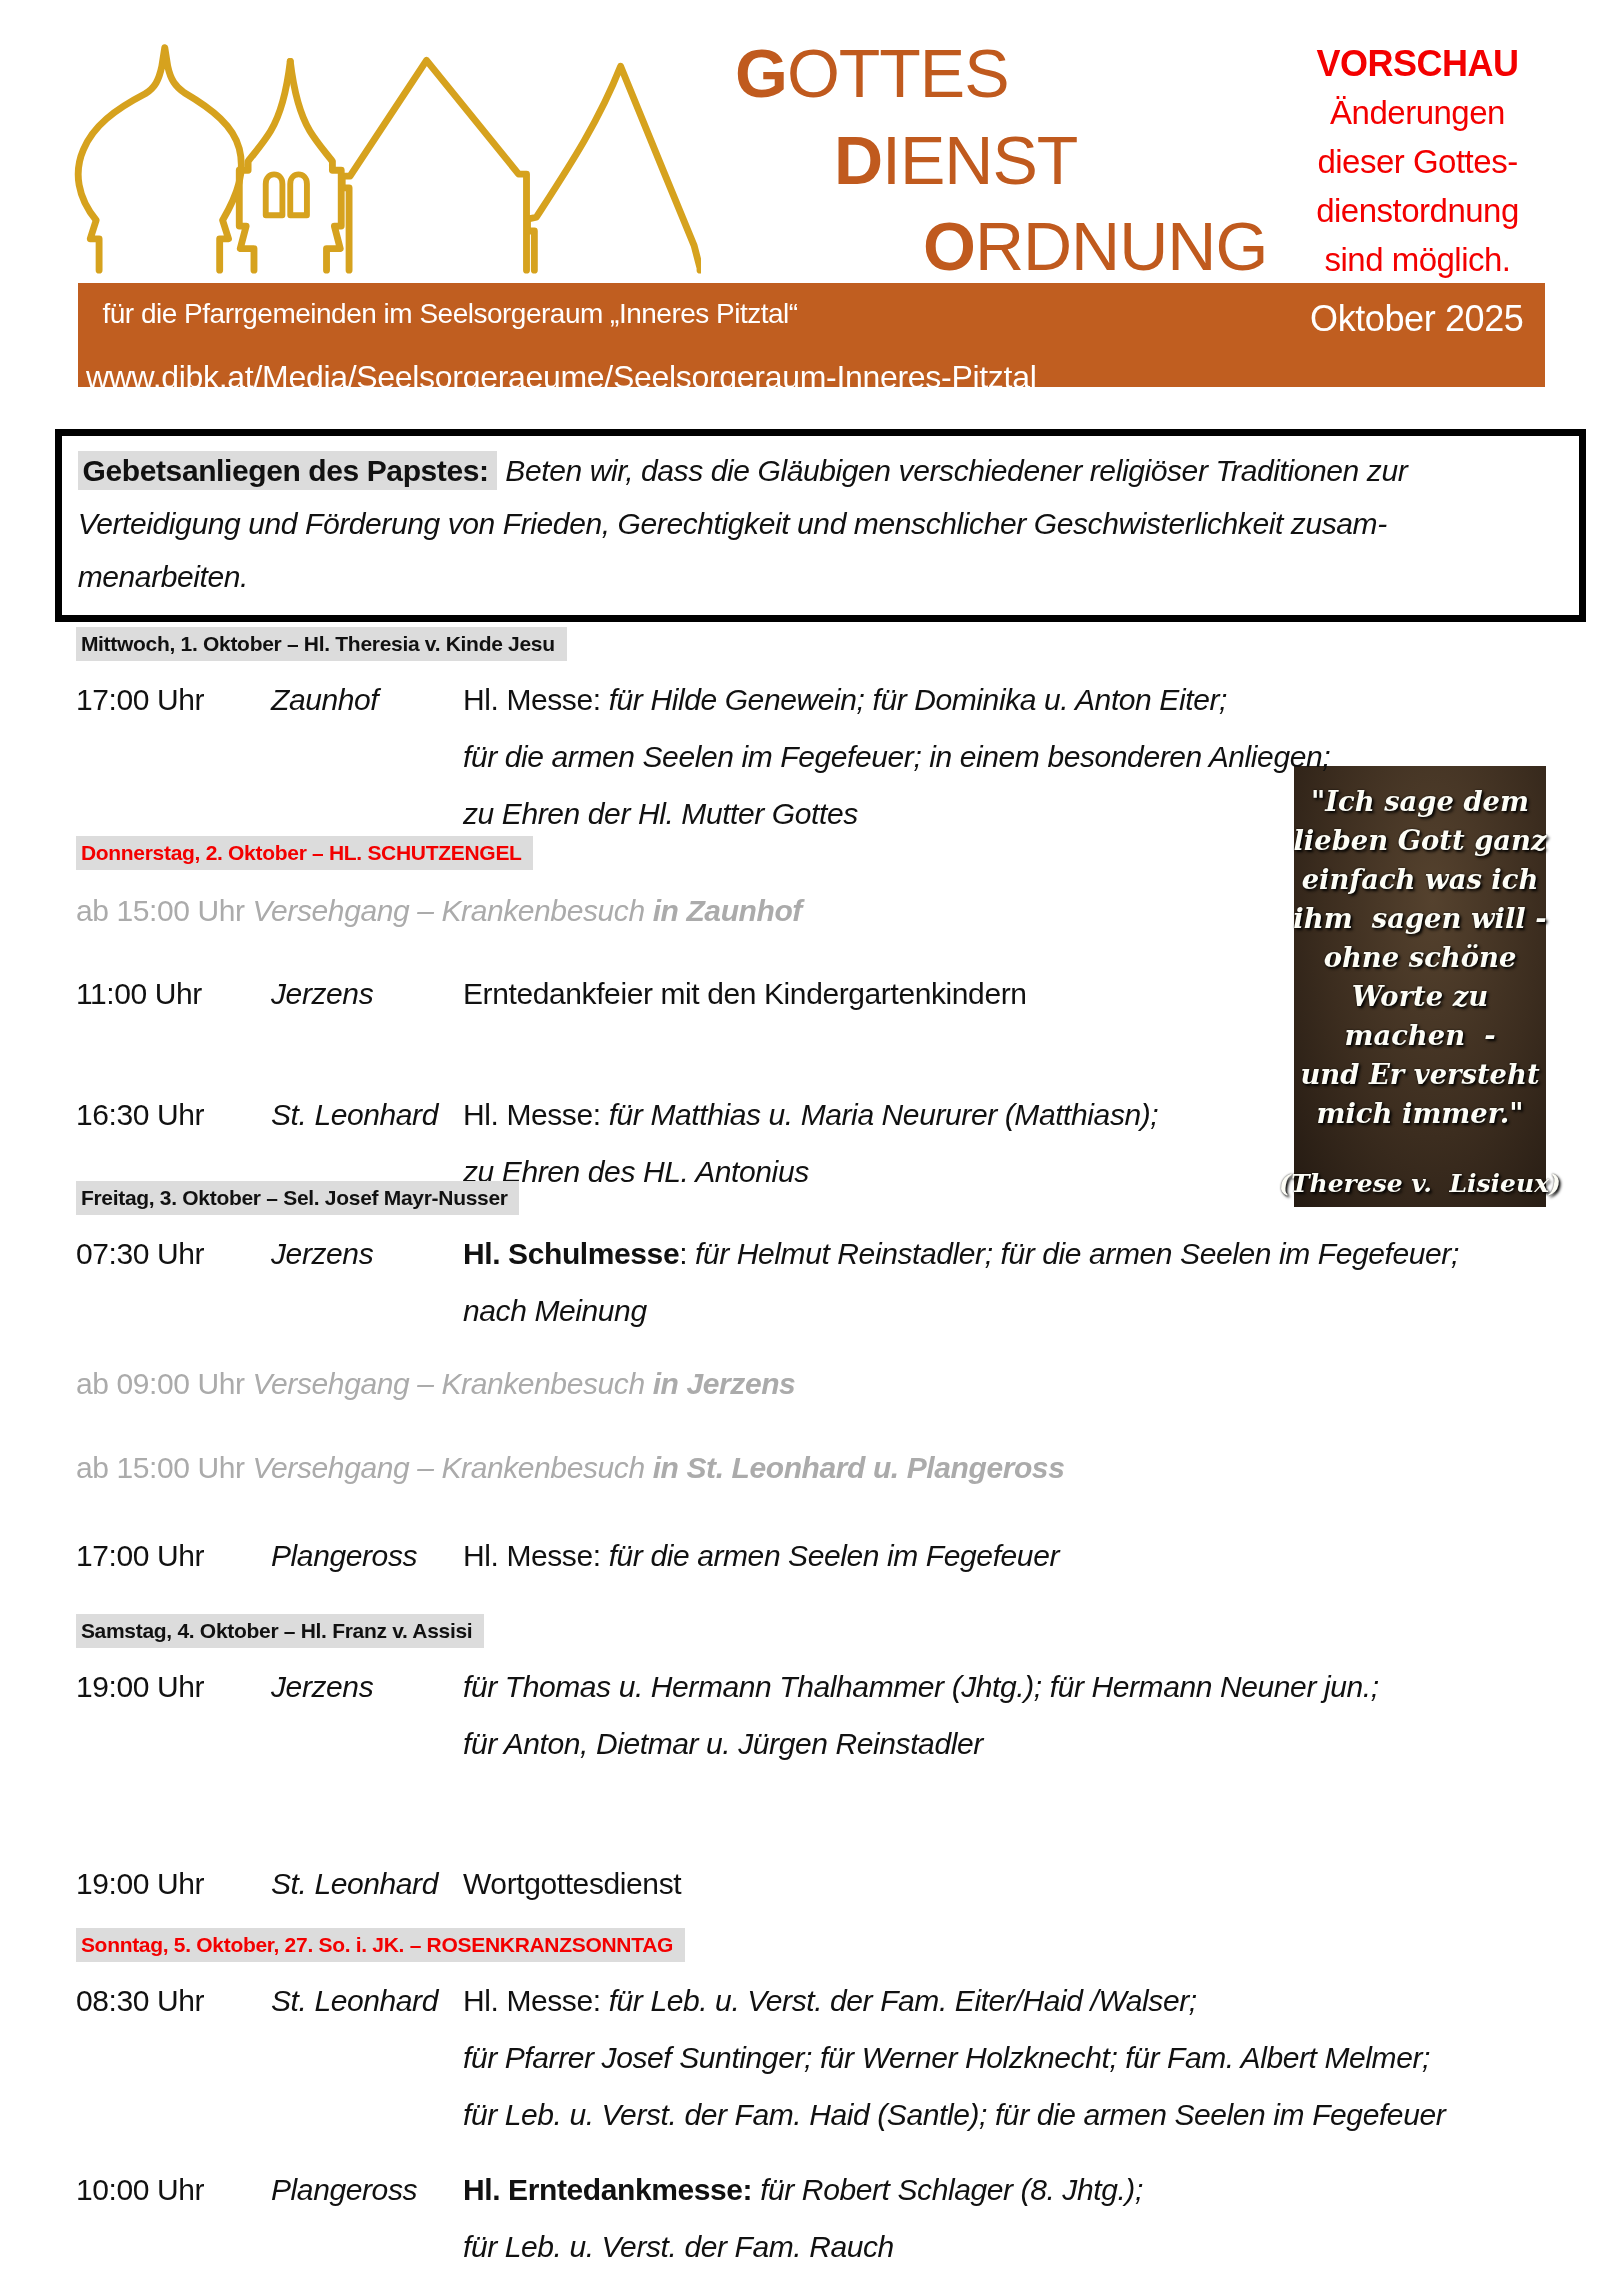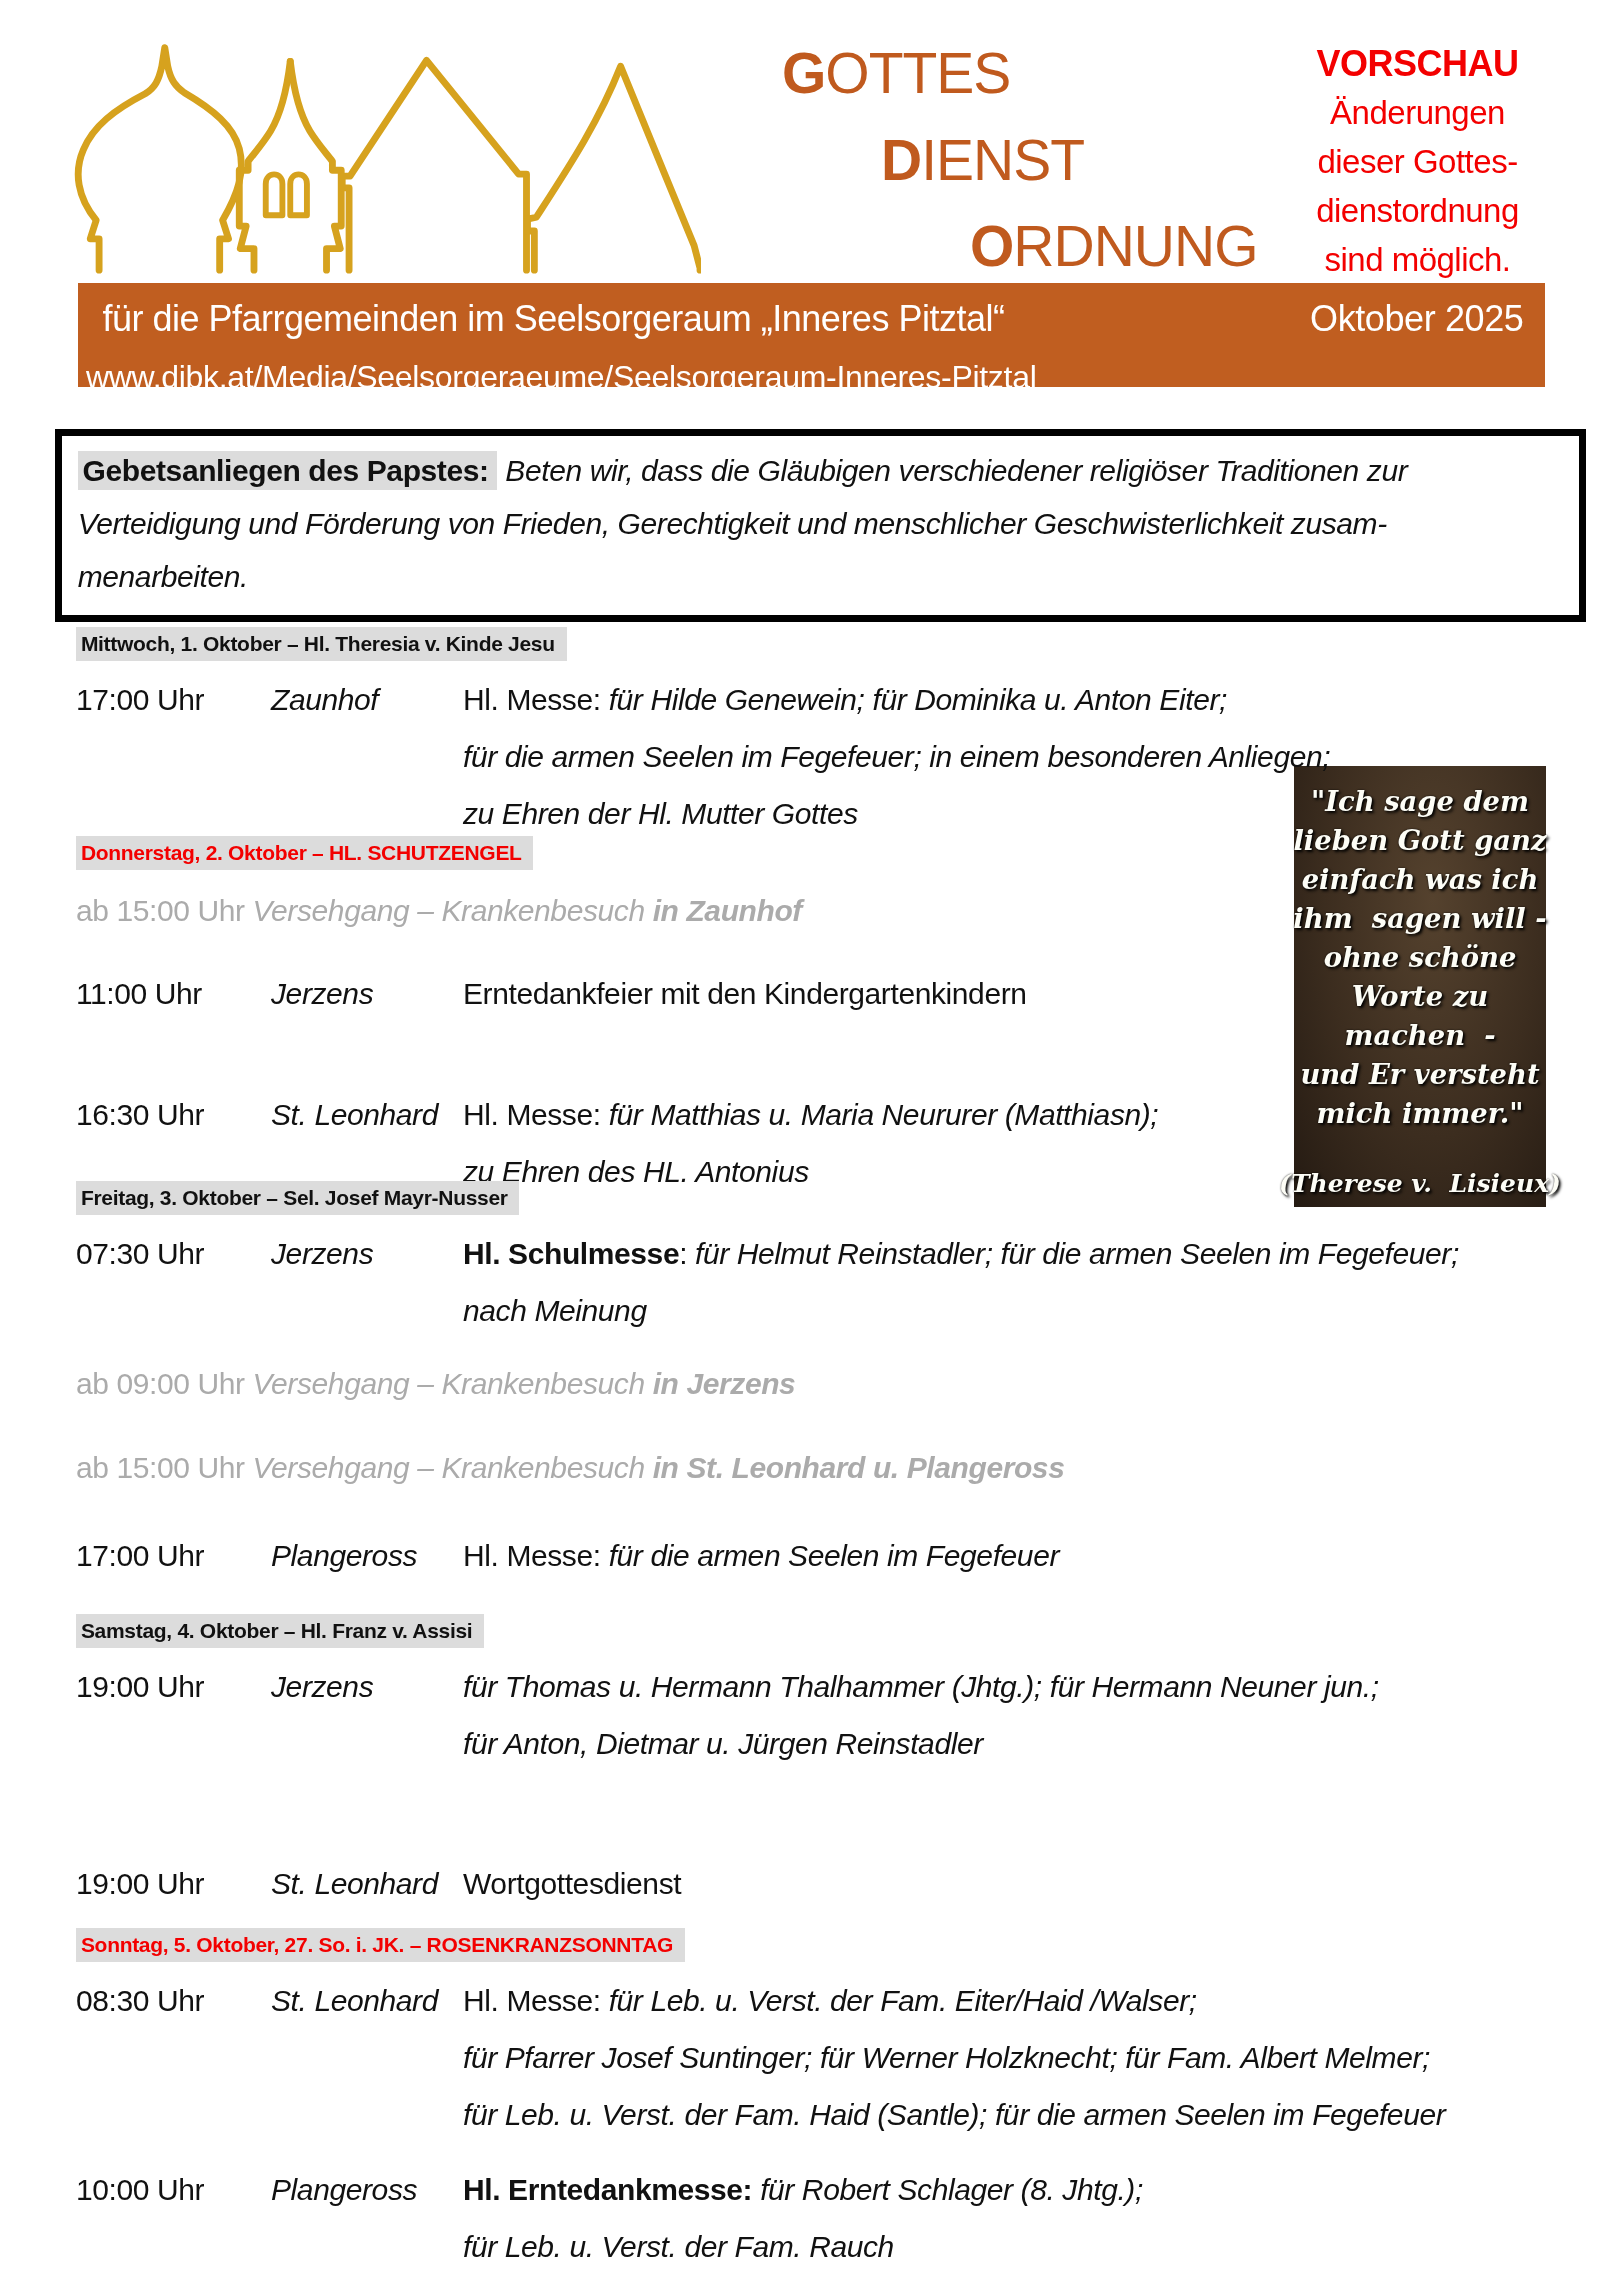--- a/index.html
+++ b/index.html
@@ -3,32 +3,32 @@
 <meta charset="utf-8">
 <style>
   html,body{margin:0;padding:0;background:#888;}
   .page{
     position:relative;width:1621px;height:2293px;background:#ffffff;
     font-family:"Liberation Sans",sans-serif;color:#111;overflow:hidden;
     letter-spacing:-0.4px;
   }
   
   .logo-svg{position:absolute;left:54px;top:24.5px;width:647px;height:260px;}
-  .title-line{position:absolute;font-size:57px;line-height:78px;color:var(--title-orange);
-    font-weight:400;letter-spacing:-1px;white-space:nowrap;margin-left:47px;}
+  .title-line{position:absolute;font-size:68px;line-height:78px;color:var(--title-orange);
+    font-weight:400;letter-spacing:-1px;white-space:nowrap;}
   .title-line .cap{font-weight:700;}
   .t-l0{left:735px;top:34px;}
   .t-l1{left:834px;top:121px;}
   .t-l2{left:923px;top:207px;}
   .vorschau{position:absolute;left:1304px;top:39px;width:227px;text-align:center;
     color:var(--red);font-size:33px;line-height:49px;letter-spacing:-0.5px;}
   .vorschau .v-title{font-size:36px;font-weight:700;}
   .band{position:absolute;left:78px;top:283px;width:1467px;height:104px;
     background:var(--band-orange);color:#fff;}
-  .band-title{position:absolute;left:24.5px;top:14.7px;font-size:36px;white-space:nowrap;letter-spacing:-0.5px;}
+  .band-title{position:absolute;left:24.5px;top:14.7px;font-size:28px;white-space:nowrap;letter-spacing:-0.5px;}
   .band-date{position:absolute;right:21.6px;top:14.7px;font-size:36px;white-space:nowrap;}
   .band-url{position:absolute;left:8px;top:64px;font-size:32px;white-space:nowrap;letter-spacing:-0.3px;margin-top:12px;}
   
   .prayer-box{position:absolute;left:55px;top:429px;width:1486px;
     border:7.8px solid #000;padding:7.8px 15.7px 11.8px 15.7px;font-size:30px;line-height:53px;}
   .hl{background:var(--hl-grey);padding:2.9px 8.8px 2.9px 4.9px;}
   .seg-b{font-weight:700;}
   .seg-i{font-style:italic;}
   .seg-bi{font-weight:700;font-style:italic;}
   

